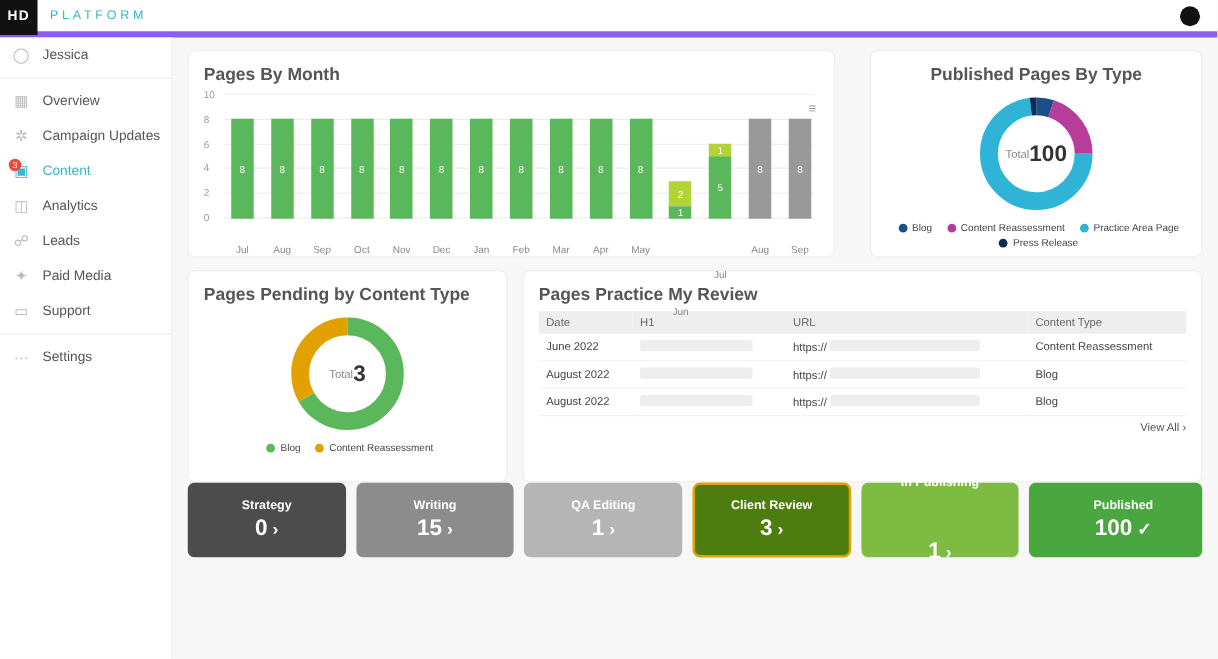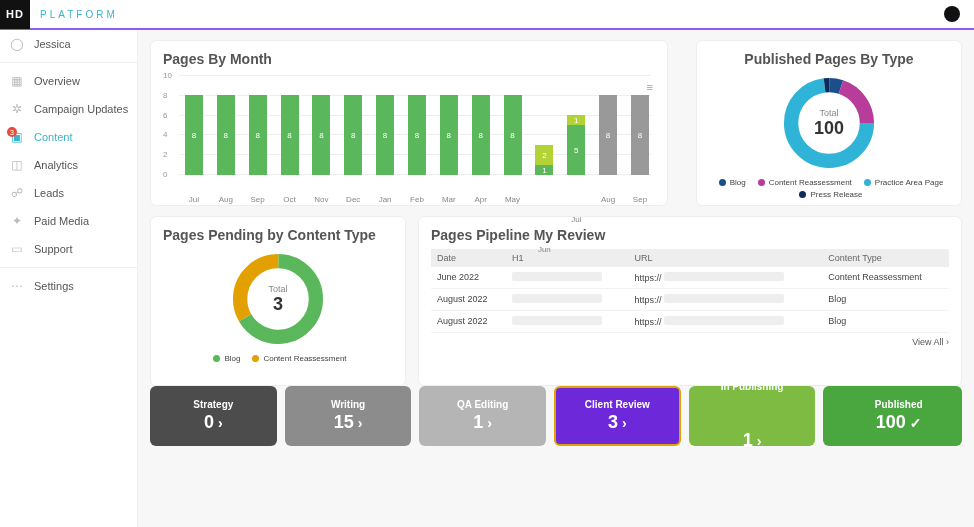--- a/index.html
+++ b/index.html
@@ -1,17 +1,17 @@
 <!DOCTYPE html>
 <html><head>
 <meta charset="utf-8">
 <style>
 * { margin:0; padding:0; box-sizing:border-box; font-family:Arial, Helvetica, sans-serif; }
 body { background:#f7f7f7; width:974px; height:527px; overflow:hidden; color:#333; }
-.topbar { height:30px; background:#fff; display:flex; align-items:center; justify-content:space-between; border-bottom:2px solid #8b5cf6; }
+.topbar { height:30px; background:#fff; display:flex; align-items:center; justify-content:space-between; border-bottom:5px solid #8b5cf6; }
 .logo-box { display:flex; align-items:center; }
 .logo-sq { width:30px; height:30px; background:#111; color:#fff; display:flex; align-items:center; justify-content:center; font-size:11px; font-weight:bold; letter-spacing:1px; }
 .logo-txt { color:#39b6cc; font-size:10px; letter-spacing:3px; margin-left:10px; }
 .avatar { width:16px; height:16px; border-radius:50%; background:#111; margin-right:14px; }
 .sidebar { position:absolute; top:30px; left:0; width:138px; height:497px; background:#fff; border-right:1px solid #eee; }
 .side-item { display:flex; align-items:center; height:28px; padding-left:10px; font-size:11px; color:#555; cursor:pointer; }
 .side-item.active { color:#39b6cc; }
 .side-icon { width:14px; height:14px; margin-right:10px; display:flex; align-items:center; justify-content:center; color:#bbb; font-size:12px; position:relative; }
 .side-item.active .side-icon { color:#39b6cc; }
 .badge { position:absolute; top:-3px; left:-3px; background:#e74c3c; color:#fff; font-size:7px; border-radius:50%; width:10px; height:10px; display:flex; align-items:center; justify-content:center; }
@@ -27,21 +27,21 @@
 .bar-chart .grid { position:absolute; left:16px; right:4px; height:100%; display:flex; flex-direction:column; justify-content:space-between; }
 .bar-chart .grid div { border-top:1px solid #eee; height:0; position:relative; }
 .bar-chart .grid div span { position:absolute; left:-16px; top:-5px; font-size:8px; color:#999; }
 .bar-col { flex:1; display:flex; flex-direction:column-reverse; align-items:center; z-index:1; position:relative; }
 .seg { width:18px; display:flex; align-items:center; justify-content:center; font-size:8px; color:#fff; }
 .seg.green { background:#5bb75b; }
 .seg.lime { background:#b2d235; }
 .seg.gray { background:#999; }
 .x-label { position:absolute; top:100px; font-size:8px; color:#888; width:100%; text-align:center; }
 .donut-wrap { position:relative; width:100px; height:100px; margin:6px auto 0; }
-.donut-center { position:absolute; top:0; left:0; right:0; bottom:0; display:flex; flex-direction:column; align-items:center; justify-content:center; font-size:9px; color:#888; }
+.donut-center { position:absolute; top:0; left:0; right:0; bottom:0; display:flex; flex-direction:row; align-items:center; justify-content:center; font-size:9px; color:#888; }
 .donut-center strong { font-size:18px; color:#333; }
 .legend { font-size:8px; color:#444; margin-top:4px; line-height:1.5; }
 .legend span { margin:0 4px; white-space:nowrap; }
 .dot { display:inline-block; width:7px; height:7px; border-radius:50%; margin-right:3px; vertical-align:middle; }
 .row2 { display:flex; gap:12px; margin-top:10px; }
 .pending-type { width:256px; height:170px; text-align:center; }
 .pending-review { flex:1; height:170px; }
 .tbl { width:100%; font-size:9px; border-collapse:collapse; margin-top:6px; }
 .tbl th { text-align:left; background:#eee; color:#666; font-weight:normal; padding:4px 6px; }
 .tbl td { padding:5px 6px; color:#444; border-bottom:1px solid #f3f3f3; vertical-align:top; }
@@ -229,21 +229,21 @@
           </svg>
         <div class="donut-center">
           <span>Total</span>
           <strong>3</strong>
         </div>
       </div>
       <div class="legend" id="legend2"><span><span class="dot" style="background:#5bb75b"></span>Blog</span><span><span class="dot" style="background:#e2a100"></span>Content Reassessment</span></div>
     </div>
 
     <div class="card pending-review">
-      <div class="card-title">Pages Pipeline My Review</div>
+      <div class="card-title">Pages Practice My Review</div>
       <table class="tbl">
         <thead>
             <tr id="tbl-head">
               <th>Date</th>
               <th>H1</th>
               <th>URL</th>
               <th>Content Type</th>
             </tr>
           </thead>
         <tbody id="tbl-body">
@@ -286,21 +286,21 @@
           <span class="chev">›</span>
         </div>
       </div>
       <div class="pipe" style="background: rgb(181, 181, 181);">
         <small>QA Editing</small>
         <div class="big">
           <span>1</span>
           <span class="chev">›</span>
         </div>
       </div>
-      <div class="pipe" style="background: #6d28d9; border-color: rgb(226, 161, 0);">
+      <div class="pipe" style="background: #4d7c0f; border-color: rgb(226, 161, 0);">
         <small>Client Review</small>
         <div class="big">
           <span>3</span>
           <span class="chev">›</span>
         </div>
       </div>
       <div class="pipe" style="background: rgb(125, 187, 66); gap: 36px;">
         <small>In Publishing</small>
         <div class="big">
           <span>1</span>

